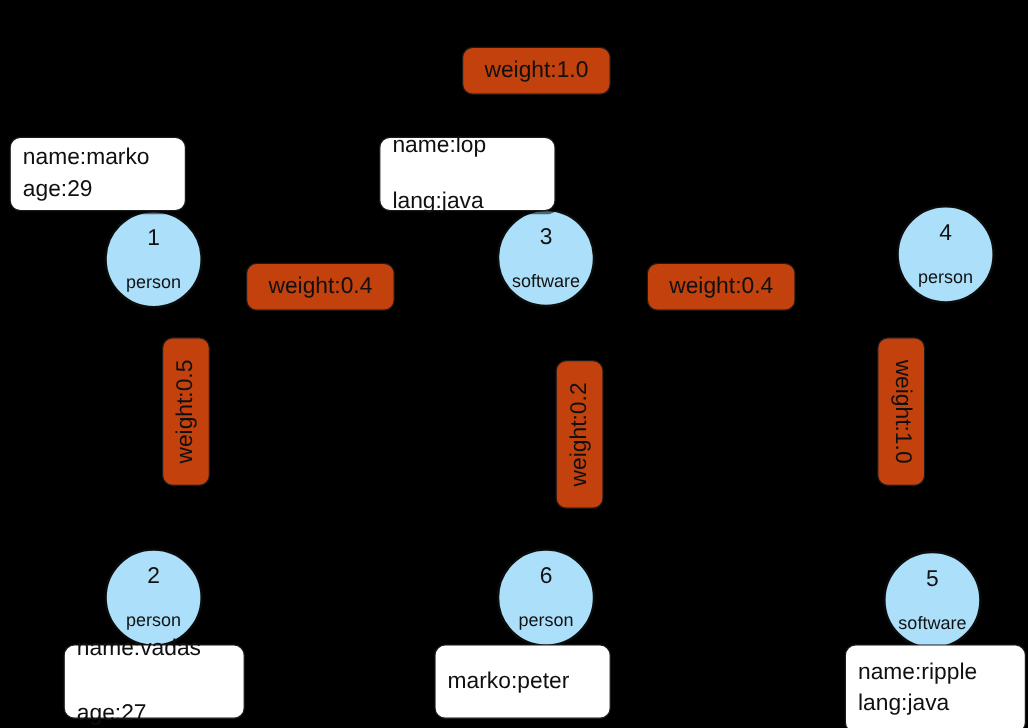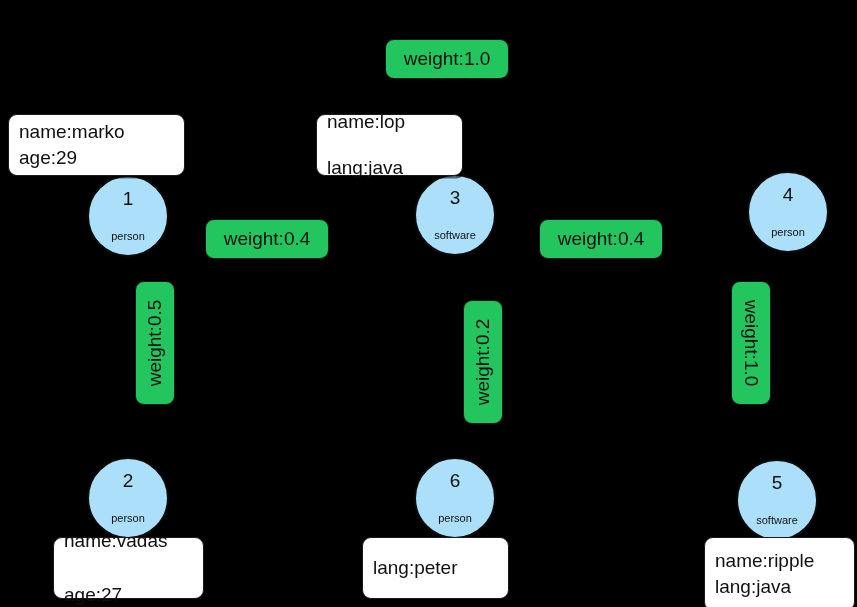--- a/index.html
+++ b/index.html
@@ -35,21 +35,21 @@
     align-items: center;
     justify-content: center;
     z-index: 4;
   }
   .node .node-id {
     font-size: 19px;
     color: #111111;
     line-height: 22px;
   }
   .node .node-label {
-    font-size: 11px;
+    font-size: 15px;
     color: #111111;
     line-height: 18px;
     margin-top: 17px;
   }
   .prop-box {
     position: absolute;
     background: #ffffff;
     border: 1.5px solid #1a1a1a;
     border-radius: 9px;
     box-sizing: border-box;
@@ -61,21 +61,21 @@
     z-index: 6;
   }
   .prop-box .prop-line {
     font-size: 19px;
     color: #101010;
     line-height: 26px;
     white-space: nowrap;
   }
   .edge-label {
     position: absolute;
-    background: #22c55e;
+    background: #c2410c;
     border: 1.5px solid #1a1a1a;
     border-radius: 9px;
     box-sizing: border-box;
     box-shadow: 2.5px 2.5px 0 rgba(0,0,0,0.55);
     display: flex;
     align-items: center;
     justify-content: center;
     z-index: 5;
   }
   .edge-label .edge-text {
@@ -134,34 +134,34 @@
   </div>
   <div class="node" style="left: 414px; top: 457px; width: 82px; height: 82px;">
     <span class="node-id">6</span>
     <span class="node-label">person</span>
   </div>
   <div class="node" style="left: 736px; top: 459px; width: 82px; height: 82px;">
     <span class="node-id">5</span>
     <span class="node-label">software</span>
   </div>
 
-  <div class="prop-box" style="left: 8px; top: 114px; width: 177px; height: 62px; justify-content: flex-end;">
+  <div class="prop-box" style="left: 8px; top: 114px; width: 147px; height: 62px; justify-content: flex-end;">
     <span class="prop-line">name:marko</span>
     <span class="prop-line">age:29</span>
   </div>
   <div class="prop-box" style="left: 316px; top: 114px; width: 147px; height: 62px; gap: 20px;">
     <span class="prop-line">name:lop</span>
     <span class="prop-line">lang:java</span>
   </div>
   <div class="prop-box" style="left: 53px; top: 537px; width: 151px; height: 62px; gap: 28px;">
     <span class="prop-line">name:vadas</span>
     <span class="prop-line">age:27</span>
   </div>
   <div class="prop-box" style="left: 362px; top: 537px; width: 147px; height: 62px;">
-    <span class="prop-line">lang:peter</span>
+    <span class="prop-line">marko:peter</span>
   </div>
   <div class="prop-box" style="left: 704px; top: 537px; width: 151px; height: 74px;">
     <span class="prop-line">name:ripple</span>
     <span class="prop-line">lang:java</span>
   </div>
 
   <div class="edge-label" style="left: 385px; top: 39px; width: 124px; height: 40px;">
     <span class="edge-text">weight:1.0</span>
   </div>
   <div class="edge-label" style="left: 205px; top: 219px; width: 124px; height: 40px;">

